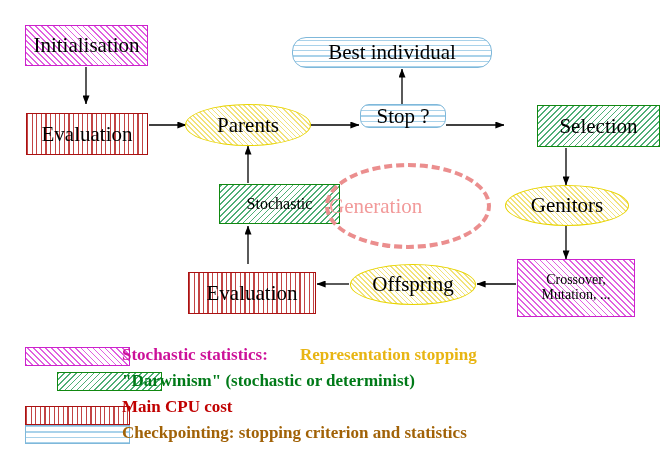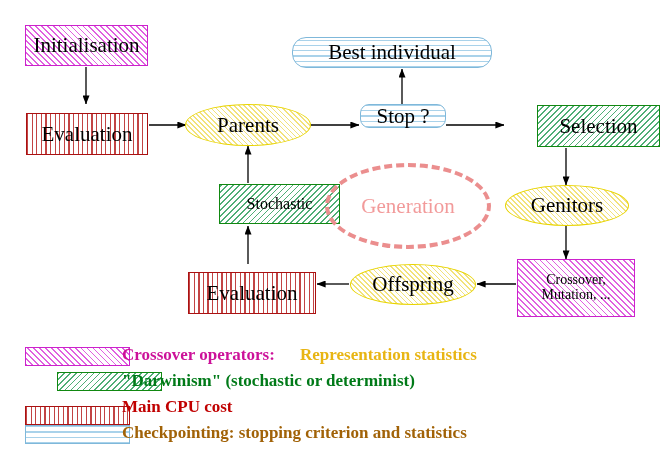--- a/index.html
+++ b/index.html
@@ -78,21 +78,20 @@
 
   
   .gen-ellipse {
     position: absolute;
     box-sizing: border-box;
     border: 4px dashed #eb8e8e;
     border-radius: 50%;
     background: transparent;
     display: flex;
     align-items: center;
-    justify-content: center;
     color: #f29a9a;
   }
 
   
   .legend-swatch {
     position: absolute;
     box-sizing: border-box;
     width: 105px;
     height: 19px;
   }
@@ -190,22 +189,22 @@
 
   <div class="node fill-green" style="left:187px; top:184px; width:121px; height:40px; font-size:16px;">
     <span class="node-label">Stochastic</span>
   </div>
 
   <div class="gen-ellipse" style="left:325px; top:163px; width:166px; height:86px; font-size:21px;">
     <span class="node-label">Generation</span>
   </div>
 
   <div class="legend-swatch fill-magenta" style="left:25px; top:347px;"></div>
-  <div class="legend-text" style="left:122px; top:345px; font-size:17px; color:#cc1199;">Crossover operators:</div>
-  <div class="legend-text" style="left:300px; top:345px; font-size:17px; color:#e8b513;">Representation statistics</div>
+  <div class="legend-text" style="left:122px; top:345px; font-size:17px; color:#cc1199;">Stochastic statistics:</div>
+  <div class="legend-text" style="left:300px; top:345px; font-size:17px; color:#e8b513;">Representation stopping</div>
 
   <div class="legend-swatch fill-green" style="left:25px; top:372px;"></div>
   <div class="legend-text" style="left:122px; top:371px; font-size:17px; color:#007a18;">"Darwinism" (stochastic or determinist)</div>
 
   <div class="legend-swatch fill-red" style="left:25px; top:398px;"></div>
   <div class="legend-text" style="left:122px; top:397px; font-size:17px; color:#c00000;">Main CPU cost</div>
 
   <div class="legend-swatch fill-blue" style="left:25px; top:425px;"></div>
   <div class="legend-text" style="left:122px; top:423px; font-size:17px; color:#a16207;">Checkpointing: stopping criterion and statistics</div>
 

